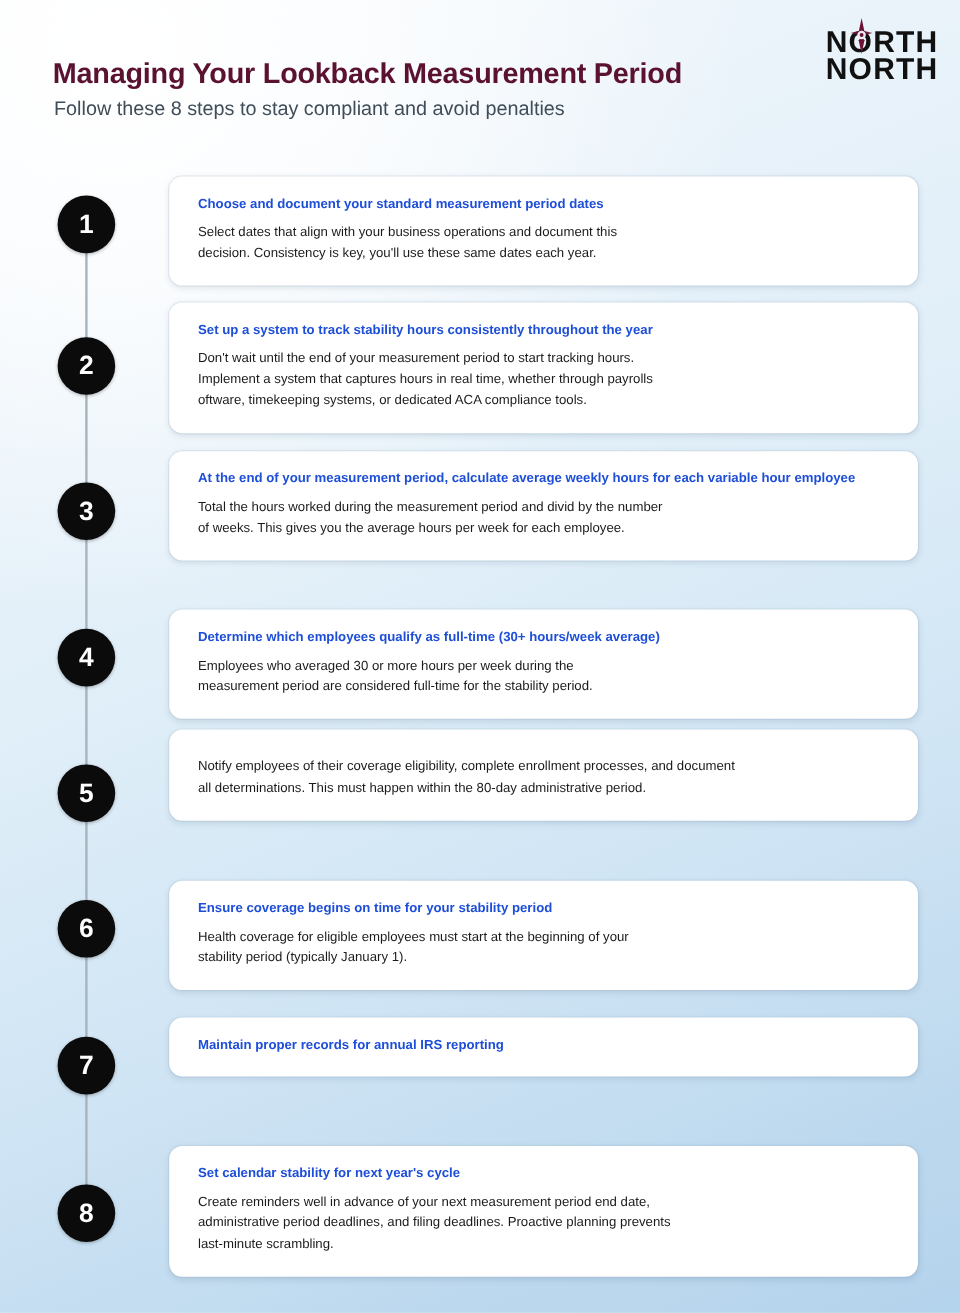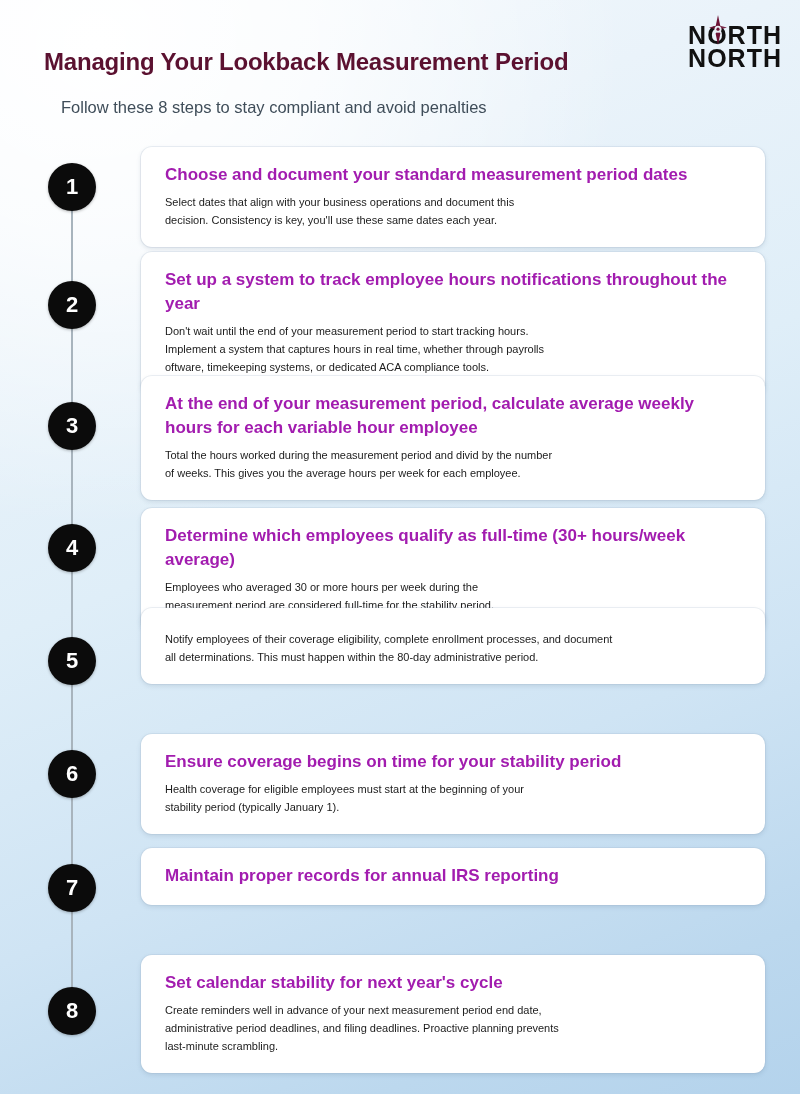--- a/index.html
+++ b/index.html
@@ -39,21 +39,21 @@
     font-size: 24px;
     font-weight: bold;
     letter-spacing: -0.2px;
     color: #5b1130;
     white-space: nowrap;
   }
   .subtitle {
     position: absolute;
     left: 45px;
     top: 82px;
-    margin: 16px;
+    margin: 0;
     font-size: 16.5px;
     font-weight: normal;
     color: #3f4d59;
     white-space: nowrap;
   }
 
   
   .logo {
     position: absolute;
     right: 18px;
@@ -125,23 +125,23 @@
     left: 141px;
     width: 624px;
     box-sizing: border-box;
     background: #ffffff;
     border-radius: 11px;
     padding: 16px 22px 17px 24px;
     box-shadow: 0 2px 5px rgba(40,70,100,0.13), 0 0 0 1px rgba(160,180,200,0.18);
   }
   .card-title {
     margin: 0;
-    font-size: 17px;
-    font-weight: bold;
-    color: #a21caf;
+    font-size: 11px;
+    font-weight: bold;
+    color: #1d4ed8;
     line-height: 1.42;
   }
   .card-body {
     margin: 7px 0 0 0;
     font-size: 11px;
     font-weight: normal;
     color: #1b1b1b;
     line-height: 1.62;
     white-space: pre-line;
   }
@@ -179,21 +179,21 @@
       <div class="card" style="top:147px">
         <p class="card-title">Choose and document your standard measurement period dates</p>
         <p class="card-body">Select dates that align with your business operations and document this
 decision. Consistency is key, you'll use these same dates each year.</p>
       </div>
     </div>
 
     <div class="step">
       <div class="badge" style="top:281px">2</div>
       <div class="card" style="top:252px">
-        <p class="card-title">Set up a system to track employee hours notifications throughout the year</p>
+        <p class="card-title">Set up a system to track stability hours consistently throughout the year</p>
         <p class="card-body">Don't wait until the end of your measurement period to start tracking hours.
 Implement a system that captures hours in real time, whether through payrolls
 oftware, timekeeping systems, or dedicated ACA compliance tools.</p>
       </div>
     </div>
 
     <div class="step">
       <div class="badge" style="top:402px">3</div>
       <div class="card" style="top:376px">
         <p class="card-title">At the end of your measurement period, calculate average weekly

